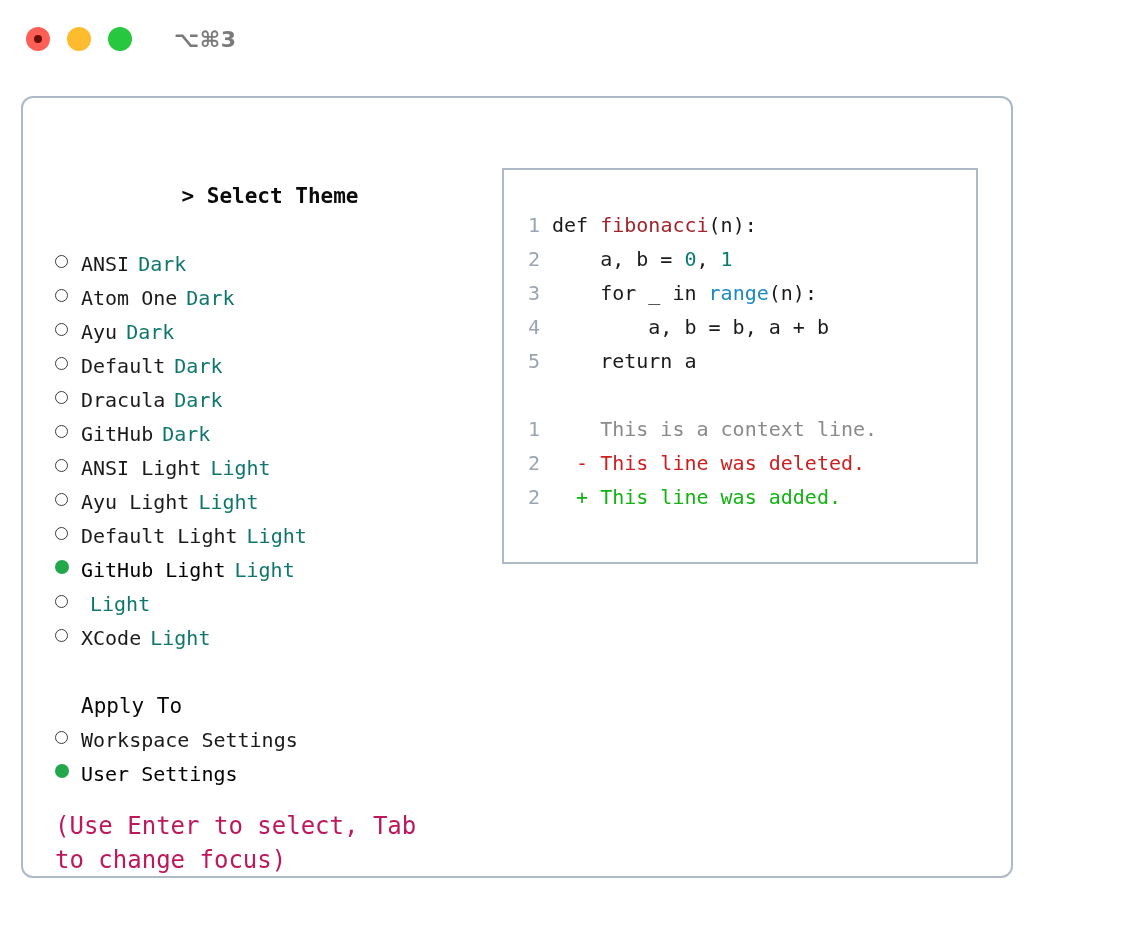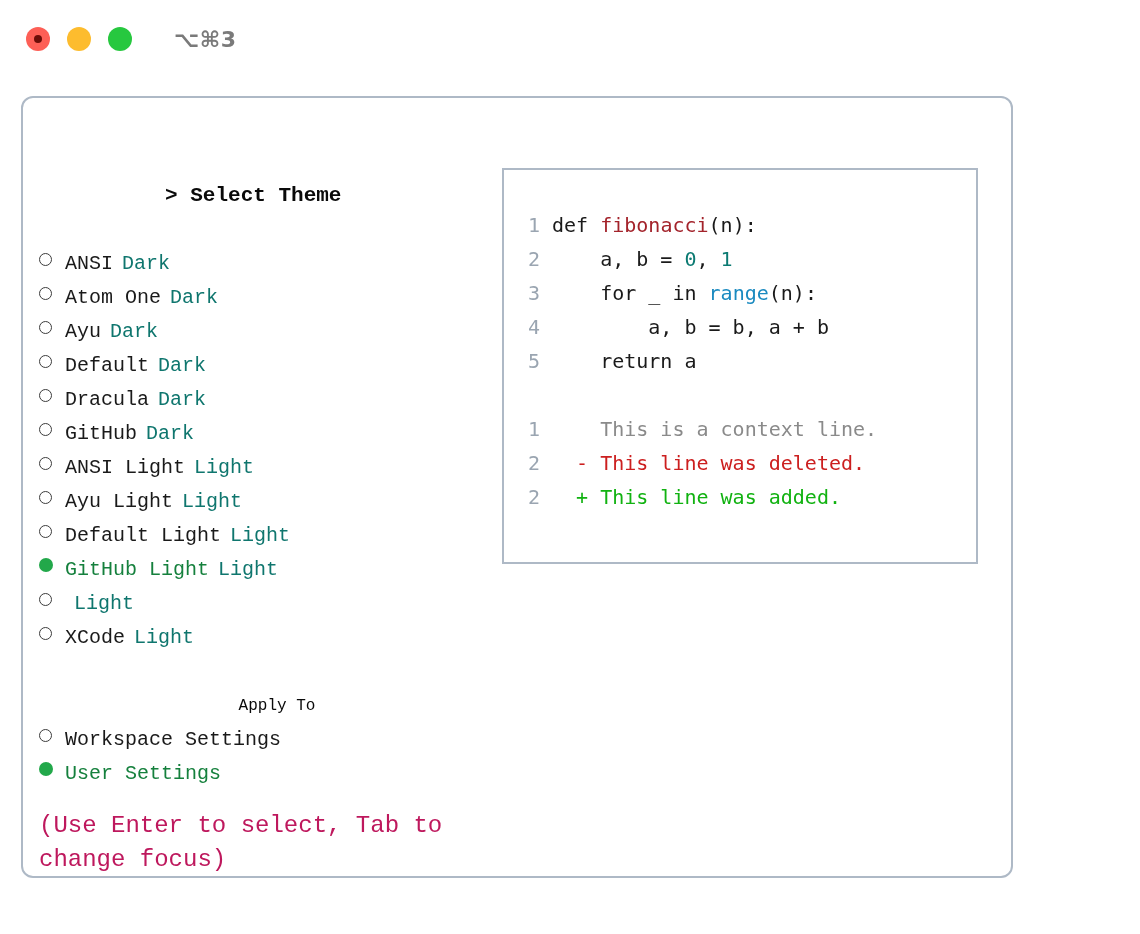--- a/index.html
+++ b/index.html
@@ -70,23 +70,22 @@
 
   .columns {
     position: absolute;
     left: 0; top: 0;
     width: 100%; height: 100%;
   }
 
   
   .left-col {
     position: absolute;
-    left: 16px; top: 47px;
+    left: 32px; top: 47px;
     width: 450px;
-    font-family: Liberation Mono, monospace;
   }
 
   .section-head {
     font-size: 21px;
     font-weight: 700;
     color: #0a0a0a;
     line-height: 34px;
     white-space: pre;
   }
   .section-head .caret { color: #0a0a0a; }
@@ -112,35 +111,34 @@
     border-radius: 50%;
     border: 1.8px solid #3c3c3c;
     box-sizing: border-box;
   }
   .bullet .fill {
     width: 14px; height: 14px;
     border-radius: 50%;
     background: #22a84a;
   }
   .opt-label { color: #1a1a1a; }
-  .opt-row.selected .opt-label { color: #15803d; text-align: right; }
+  .opt-row.selected .opt-label { color: #000000; text-align: right; }
   .opt-cat {
     color: #0f766e;
     margin-left: 9px;
   }
 
   .spacer-block { height: 34px; }
 
   .apply-head {
-    font-size: 16px;
+    font-size: 21px;
     color: #0a0a0a;
     line-height: 34px;
     padding-left: 26px;
     white-space: pre;
-    text-align: center;
   }
 
   .help {
     margin-top: 18px;
     font-size: 24px;
     line-height: 34px;
     color: #be185d;
     width: 404px;
     white-space: pre-wrap;
     word-break: break-word;

